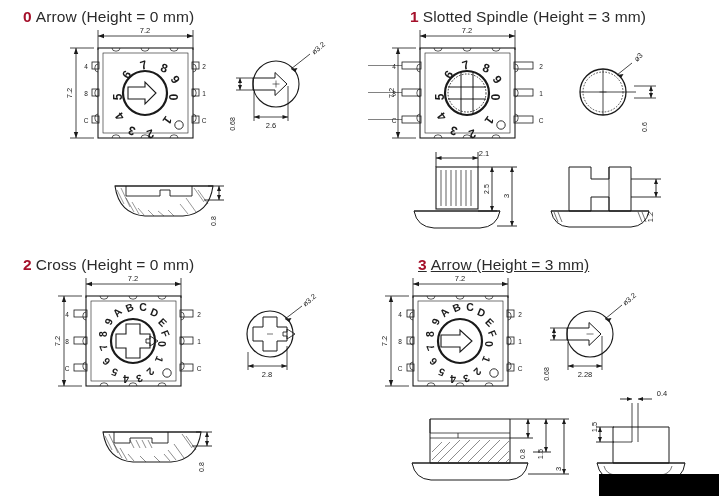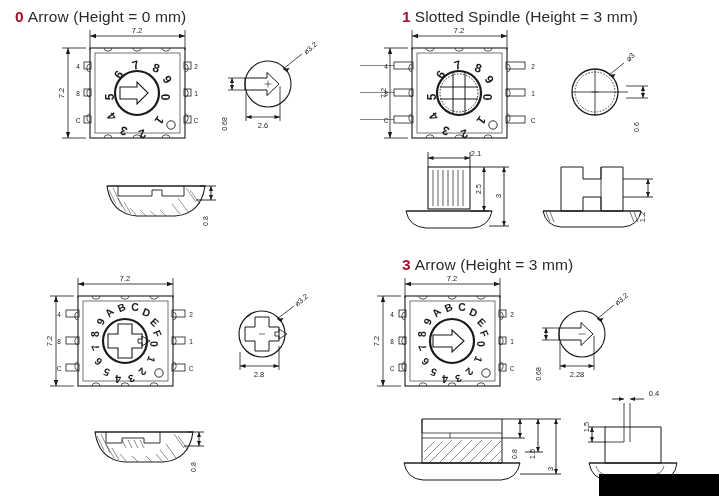--- a/index.html
+++ b/index.html
@@ -4,38 +4,38 @@
 <style>
   html,body{margin:0;padding:0;background:#ffffff;}
   body{
     width:719px;height:496px;
     font-family:"Liberation Sans", sans-serif;
     color:#231f20;
     overflow:hidden;
     position:relative;
   }
   .sheet{position:relative;width:719px;height:496px;}
-  .quadrant{position:absolute;}
+  .quadrant{position:absolute;margin-left:8px;}
   #q0{left:0;top:0;width:360px;height:248px;}
   #q1{left:360px;top:0;width:359px;height:248px;}
   #q2{left:0;top:248px;width:360px;height:248px;}
   #q3{left:360px;top:248px;width:359px;height:248px;}
 
   .title{
     font-size:15.5px;
     letter-spacing:0.1px;
     white-space:nowrap;
     color:#2b2b2b;
     position:absolute;
     top:8px;
   }
   #q0 .title{left:15px;}
   #q1 .title{left:42px;}
   #q2 .title{left:15px;}
-  #q3 .title{left:42px;}
+  #q3 .title{left:50px;text-decoration:underline;}
   .title .idx{color:#a5112b;font-weight:bold;margin-right:4px;}
   .title .txt{font-weight:normal;}
 
   .drawing{position:absolute;left:0;top:14px;width:100%;height:224px;}
   svg{display:block;}
   .blackbar{
     position:absolute;
     right:0;bottom:0;
     width:120px;height:22px;
     background:#000000;
@@ -341,20 +341,23 @@
           <path d="M288 183 l-2 -5 h4 z" fill="#1a1a1a" stroke="none"></path>
           <line x1="263" y1="165" x2="293" y2="165"></line>
           <line x1="263" y1="183" x2="293" y2="183"></line>
           <text x="285" y="203" font-size="7.5" fill="#1a1a1a" stroke="none" transform="rotate(-90 285 203)" text-anchor="middle">1.2</text>
         </g>
       </svg>
     </div>
   </div>
 
   <div class="quadrant" id="q2">
+    <div class="title">
+      <span class="idx">2</span><span class="txt"><span>Cross</span> <span>(Height = 0 mm)</span></span>
+    </div>
     <div class="drawing">
       <svg width="360" height="224" viewBox="0 0 360 224">
         <g fill="none" stroke="#1a1a1a" stroke-width="0.8" font-family="Liberation Sans, sans-serif">
           <g>
             <line x1="78" y1="22" x2="173" y2="22"></line>
             <path d="M78 22 l6 -2.2 v4.4 z" fill="#1a1a1a" stroke="none"></path>
             <path d="M173 22 l-6 -2.2 v4.4 z" fill="#1a1a1a" stroke="none"></path>
             <line x1="78" y1="16" x2="78" y2="36"></line>
             <line x1="173" y1="16" x2="173" y2="36"></line>
             <text x="125" y="19" font-size="7.5" text-anchor="middle" fill="#1a1a1a" stroke="none">7.2</text>

